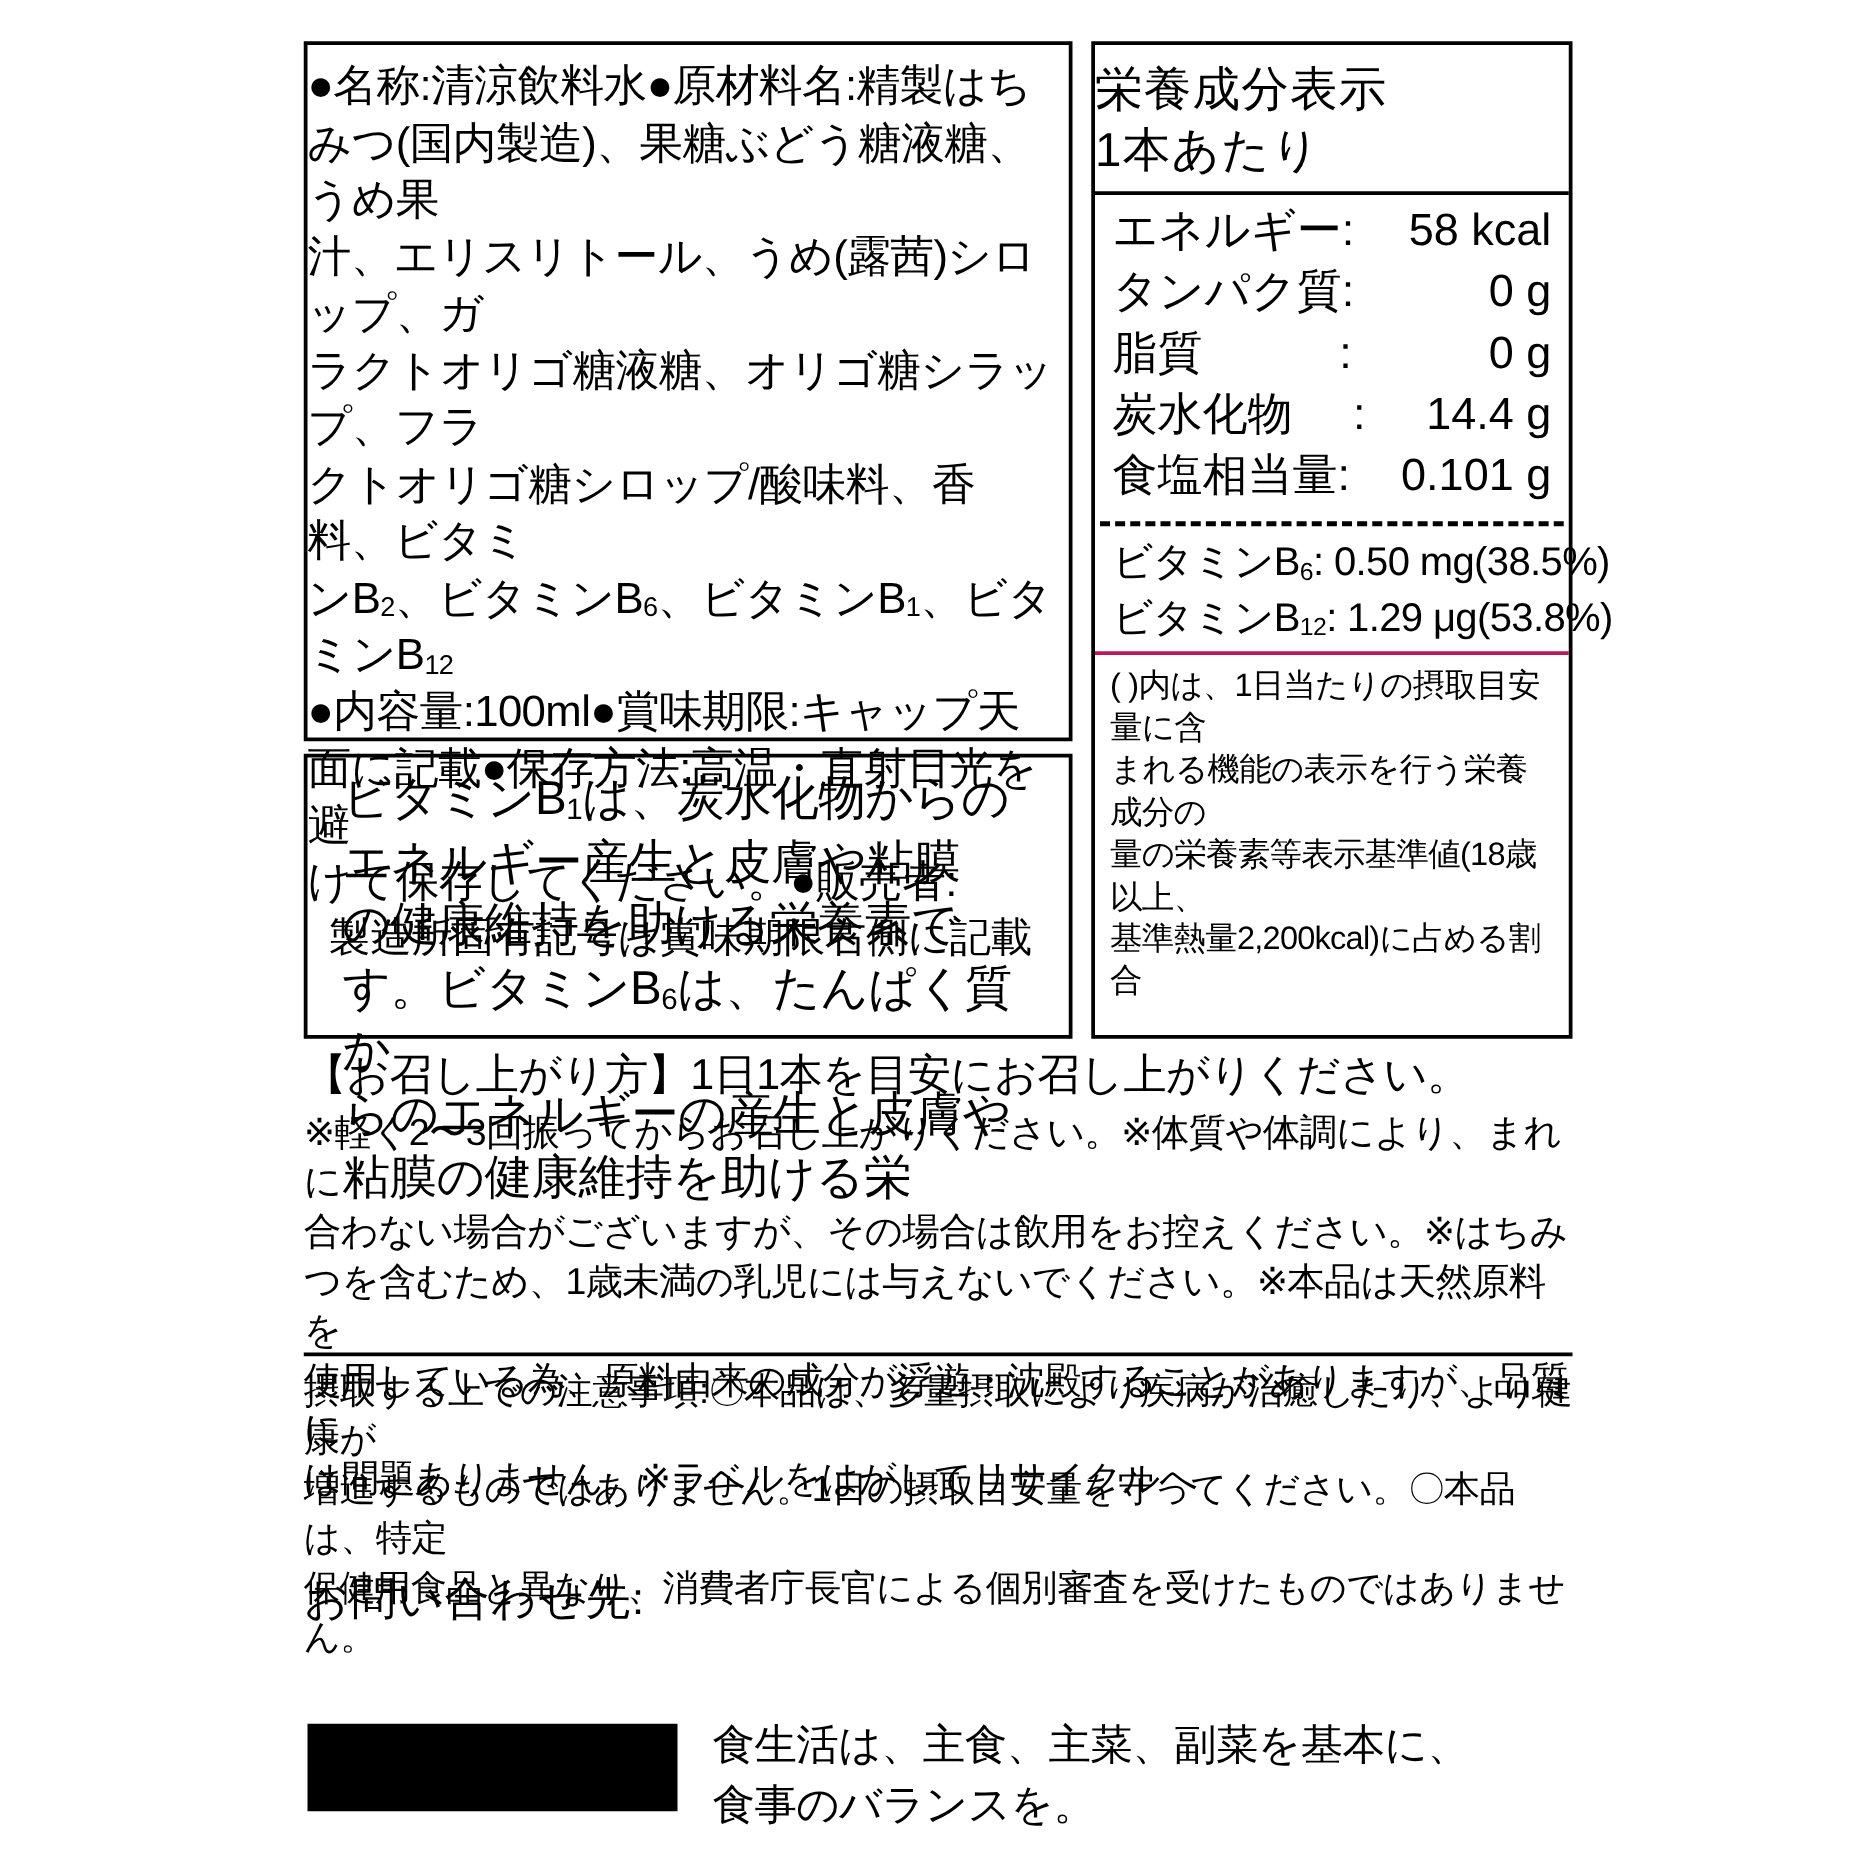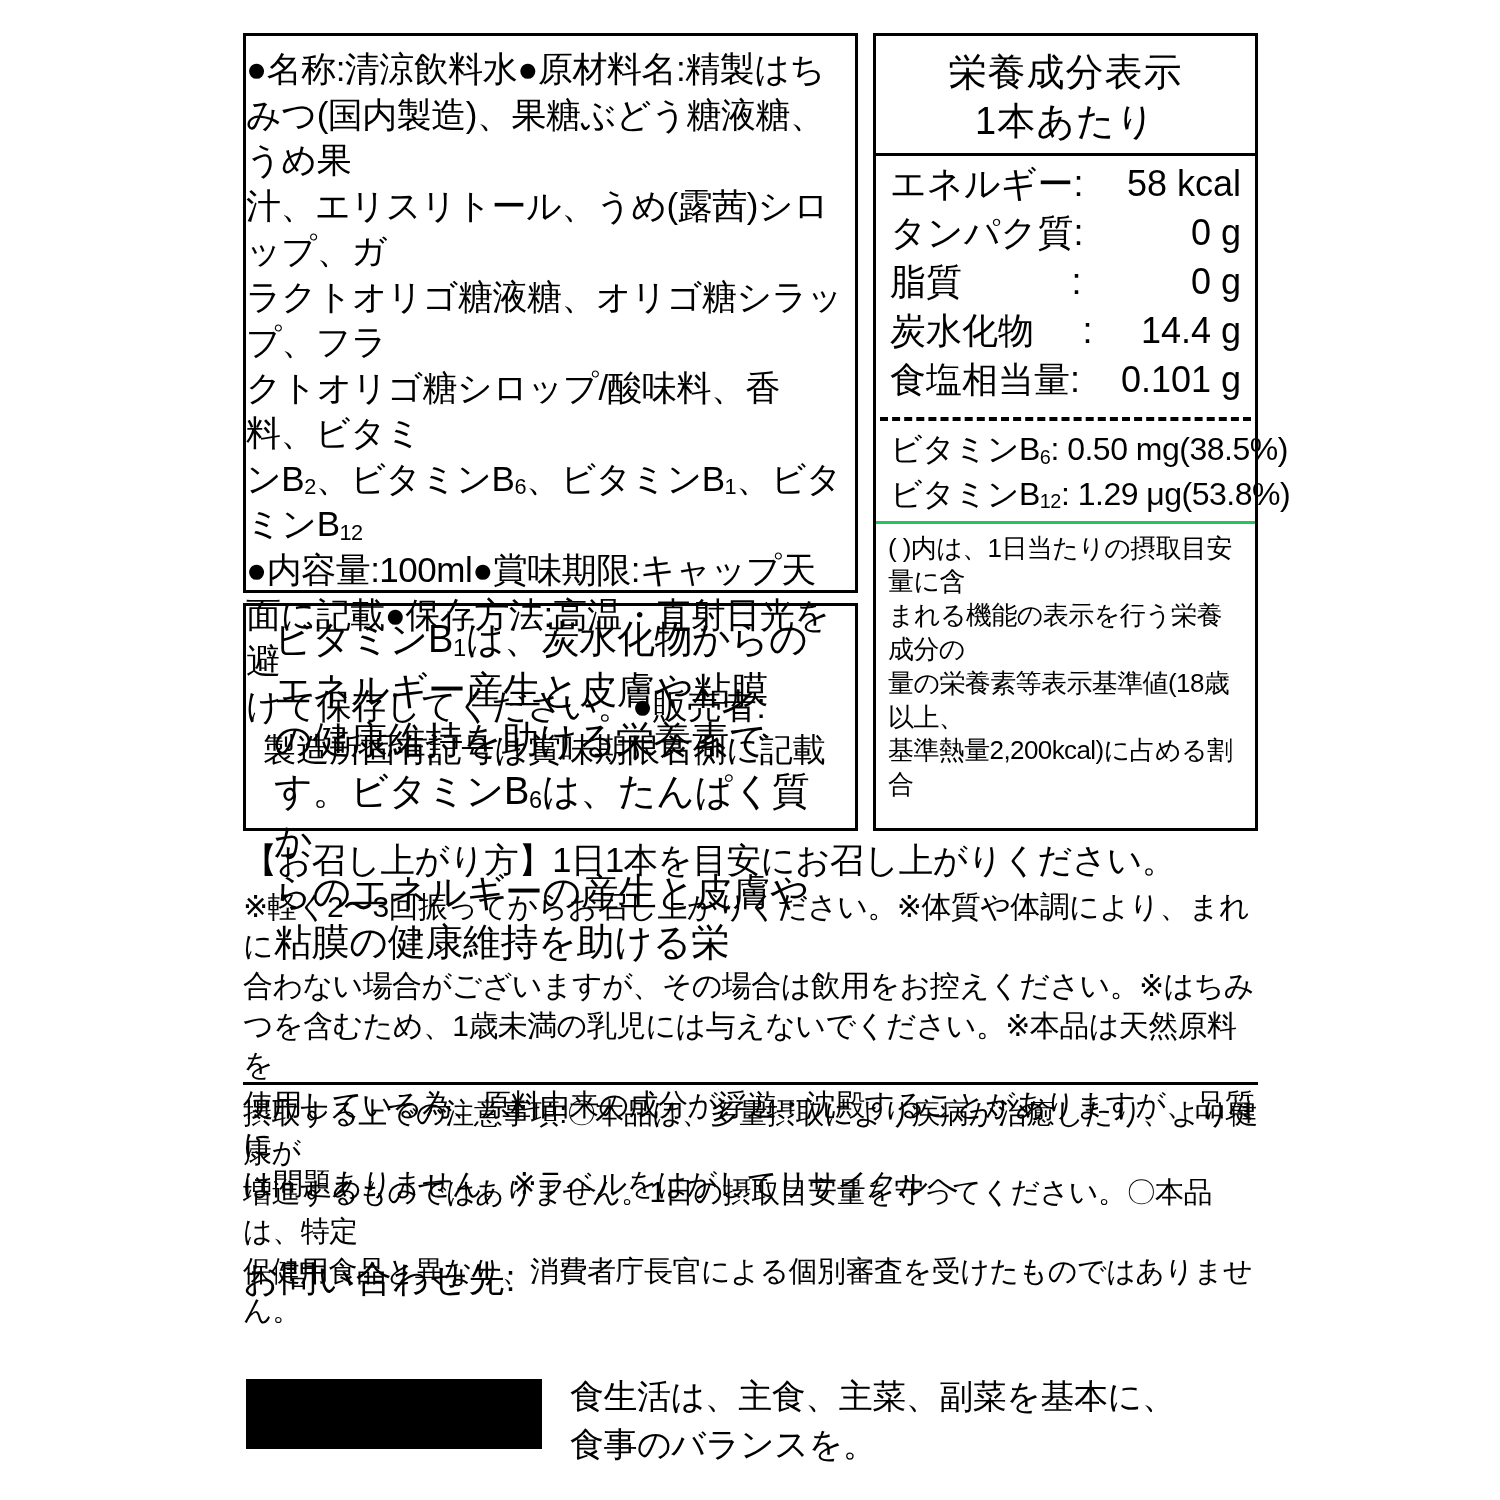--- a/index.html
+++ b/index.html
@@ -82,21 +82,21 @@
   }
   .function-box p { margin: 0; }
 
   
   .nutrition {
     height: 798px;
     display: block;
     padding: 0;
   }
   .nutri-title {
-    text-align: center;
+    text-align: left;
     font-size: 38px;
     line-height: 1.28;
     padding: 12px 0 8px 0;
     border-bottom: 3px solid #000;
     letter-spacing: 1px;
   }
   .nutri-main {
     padding: 4px 14px 6px 14px;
     font-size: 36px;
     line-height: 1.36;
@@ -115,21 +115,21 @@
     margin: 6px 4px 6px 4px;
   }
   .vit-list {
     padding: 0 10px 4px 14px;
     font-size: 32px;
     line-height: 1.40;
     letter-spacing: -0.5px;
   }
   .vit-row { white-space: nowrap; }
   .nutri-note {
-    border-top: 3px solid #22c55e;
+    border-top: 3px solid #be185d;
     padding: 8px 10px 6px 12px;
     font-size: 26px;
     line-height: 1.30;
     letter-spacing: -0.6px;
   }
   .nutri-note p { margin: 0; }
 
   
   .serving {
     position: absolute;

